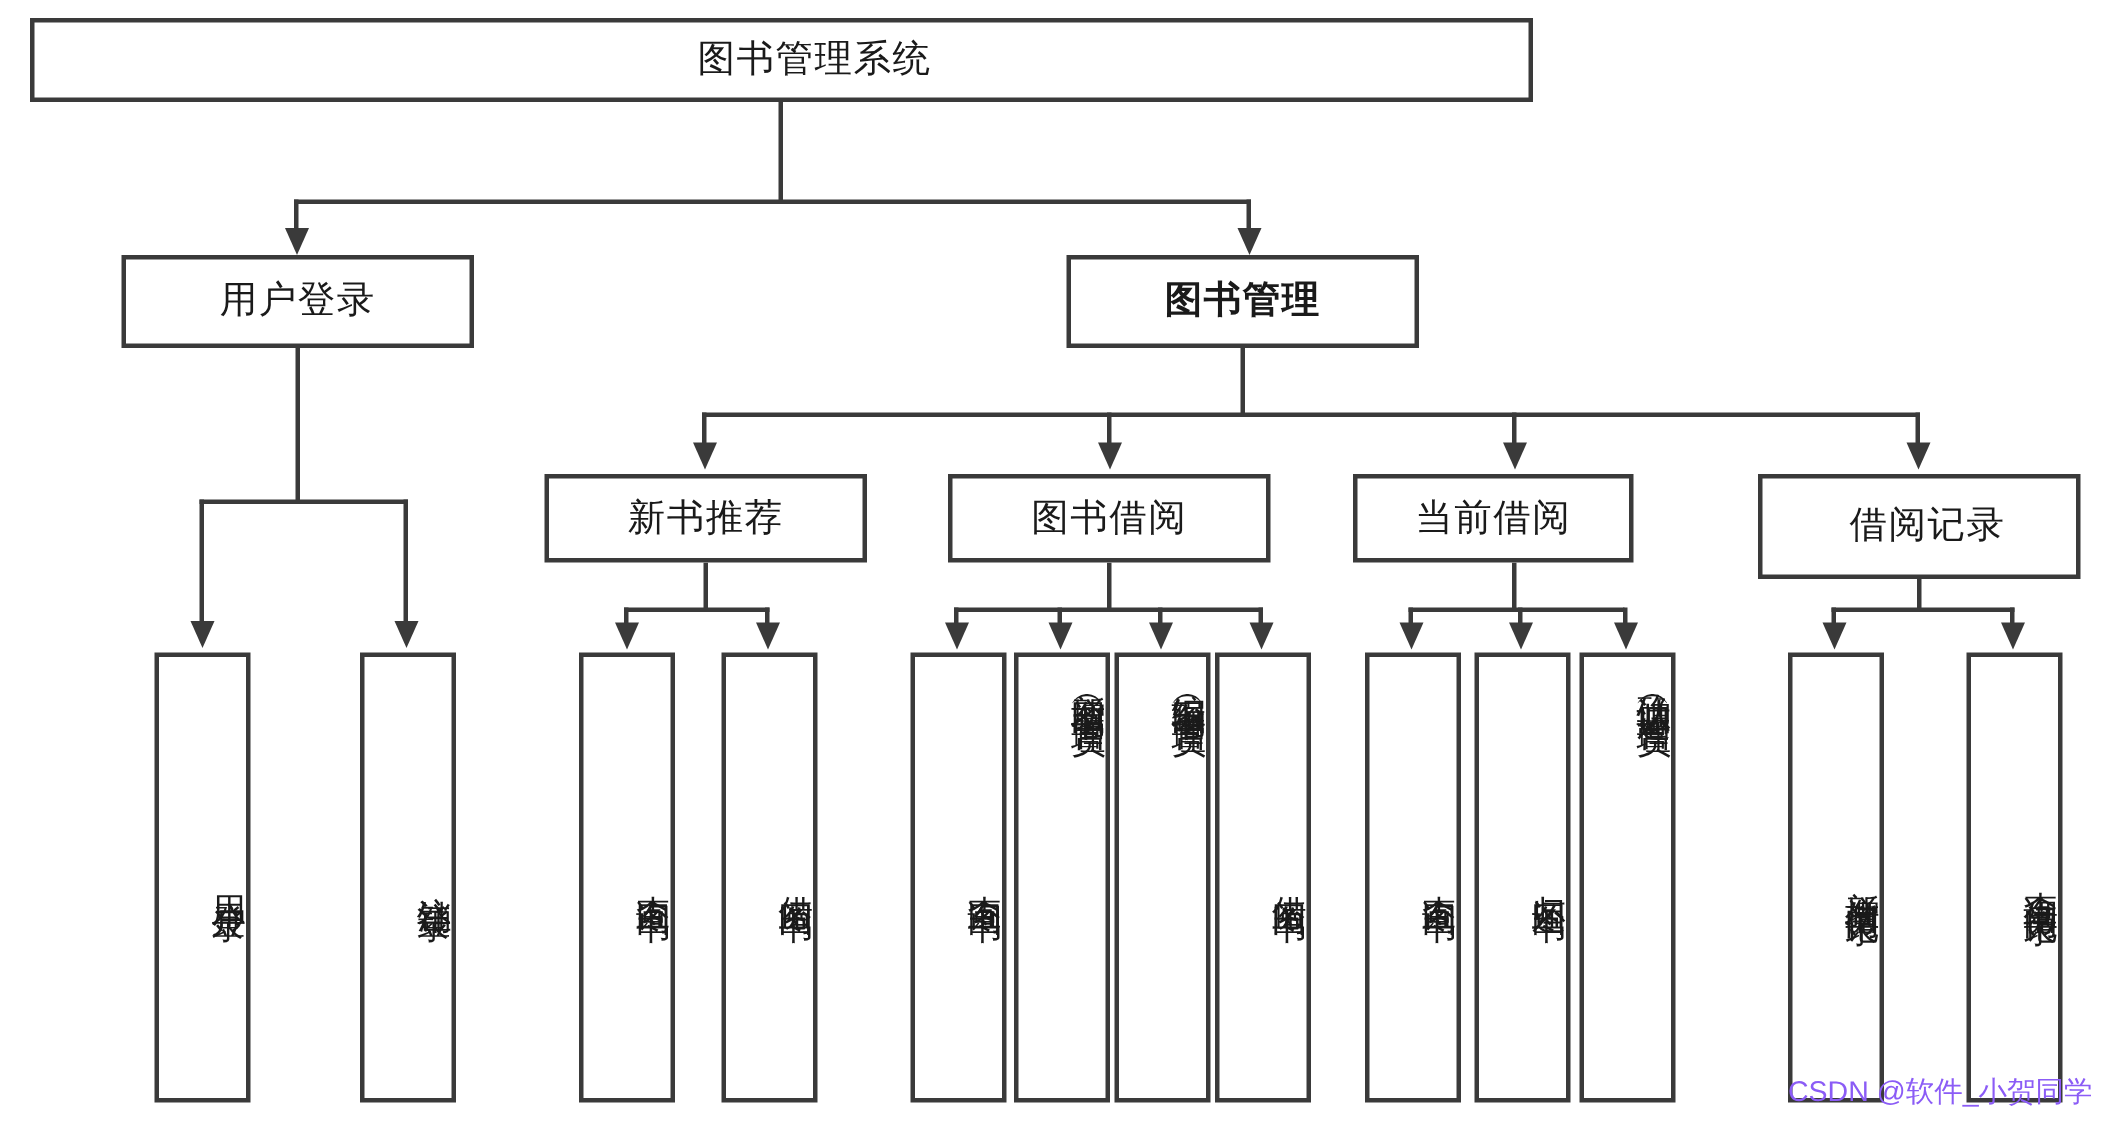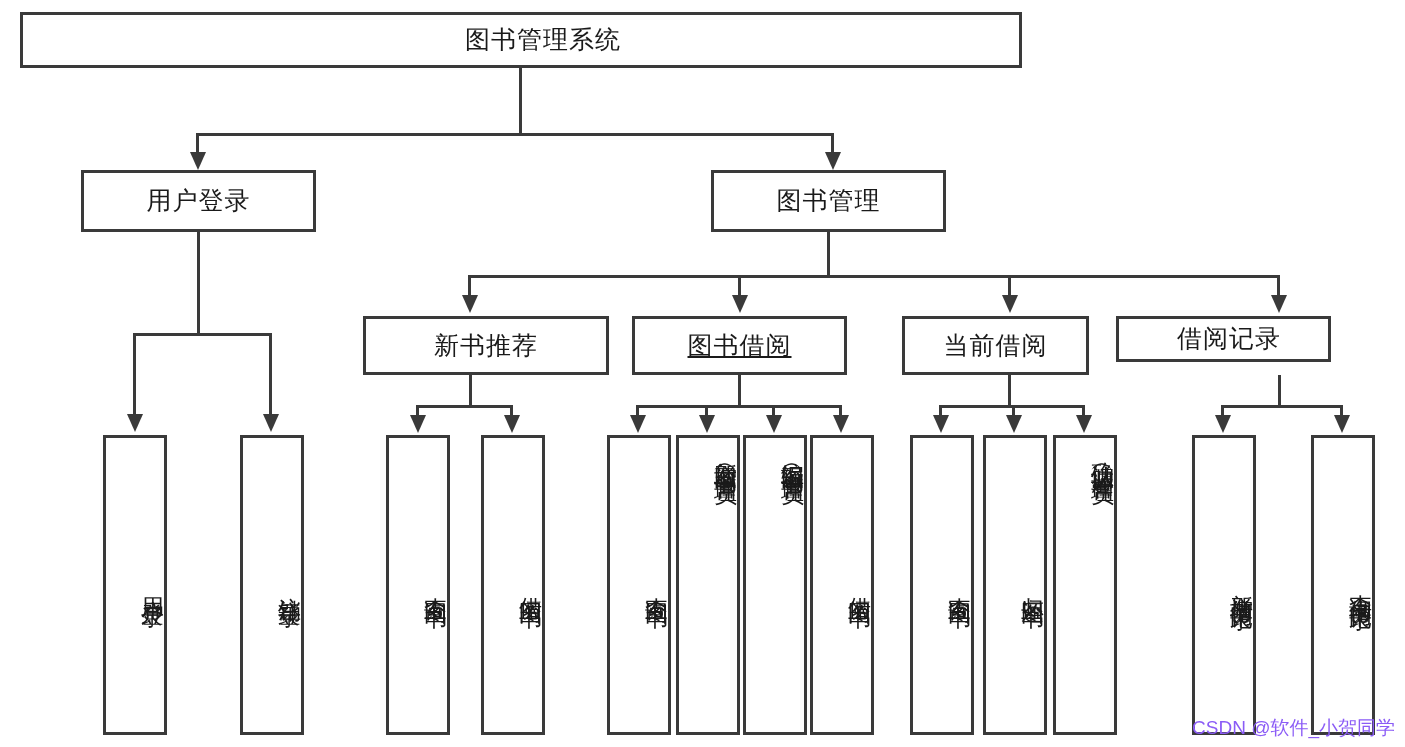--- a/index.html
+++ b/index.html
@@ -150,34 +150,34 @@
   <div class="conn vline" style="left:1340px; top:405px; height:12px;"></div>
   <div class="arrow" style="left:1334px; top:415px;"></div>
 
   <div class="node horiz" style="left:20px; top:12px; width:1002px; height:56px;padding-left:44px;">
     <span>图书管理系统</span>
   </div>
 
   <div class="node horiz" style="left:81px; top:170px; width:235px; height:62px;">
     <span>用户登录</span>
   </div>
-  <div class="node horiz" style="left:711px; top:170px; width:235px; height:62px;">
+  <div class="node horiz" style="left:711px; top:170px; width:235px; height:62px;font-weight:bold;">
     <span>图书管理</span>
   </div>
 
-  <div class="node horiz" style="left:363px; top:316px; width:246px; height:59px;">
+  <div class="node horiz" style="left:363px; top:316px; width:215px; height:59px;">
     <span>新书推荐</span>
   </div>
-  <div class="node horiz" style="left:632px; top:316px; width:215px; height:59px;text-decoration:underline;">
+  <div class="node horiz" style="left:632px; top:316px; width:215px; height:59px;">
     <span>图书借阅</span>
   </div>
   <div class="node horiz" style="left:902px; top:316px; width:187px; height:59px;">
     <span>当前借阅</span>
   </div>
-  <div class="node horiz" style="left:1116px; top:316px; width:215px; height:46px;padding-left:11px;">
+  <div class="node horiz" style="left:1172px; top:316px; width:215px; height:70px;padding-left:11px;">
     <span>借阅记录</span>
   </div>
 
   <div class="node vert center-v" style="left:103px; top:435px; width:64px; height:300px;">
     <span class="vtext">用户登录</span>
   </div>
   <div class="node vert center-v" style="left:240px; top:435px; width:64px; height:300px;">
     <span class="vtext">注销登录</span>
   </div>
 

